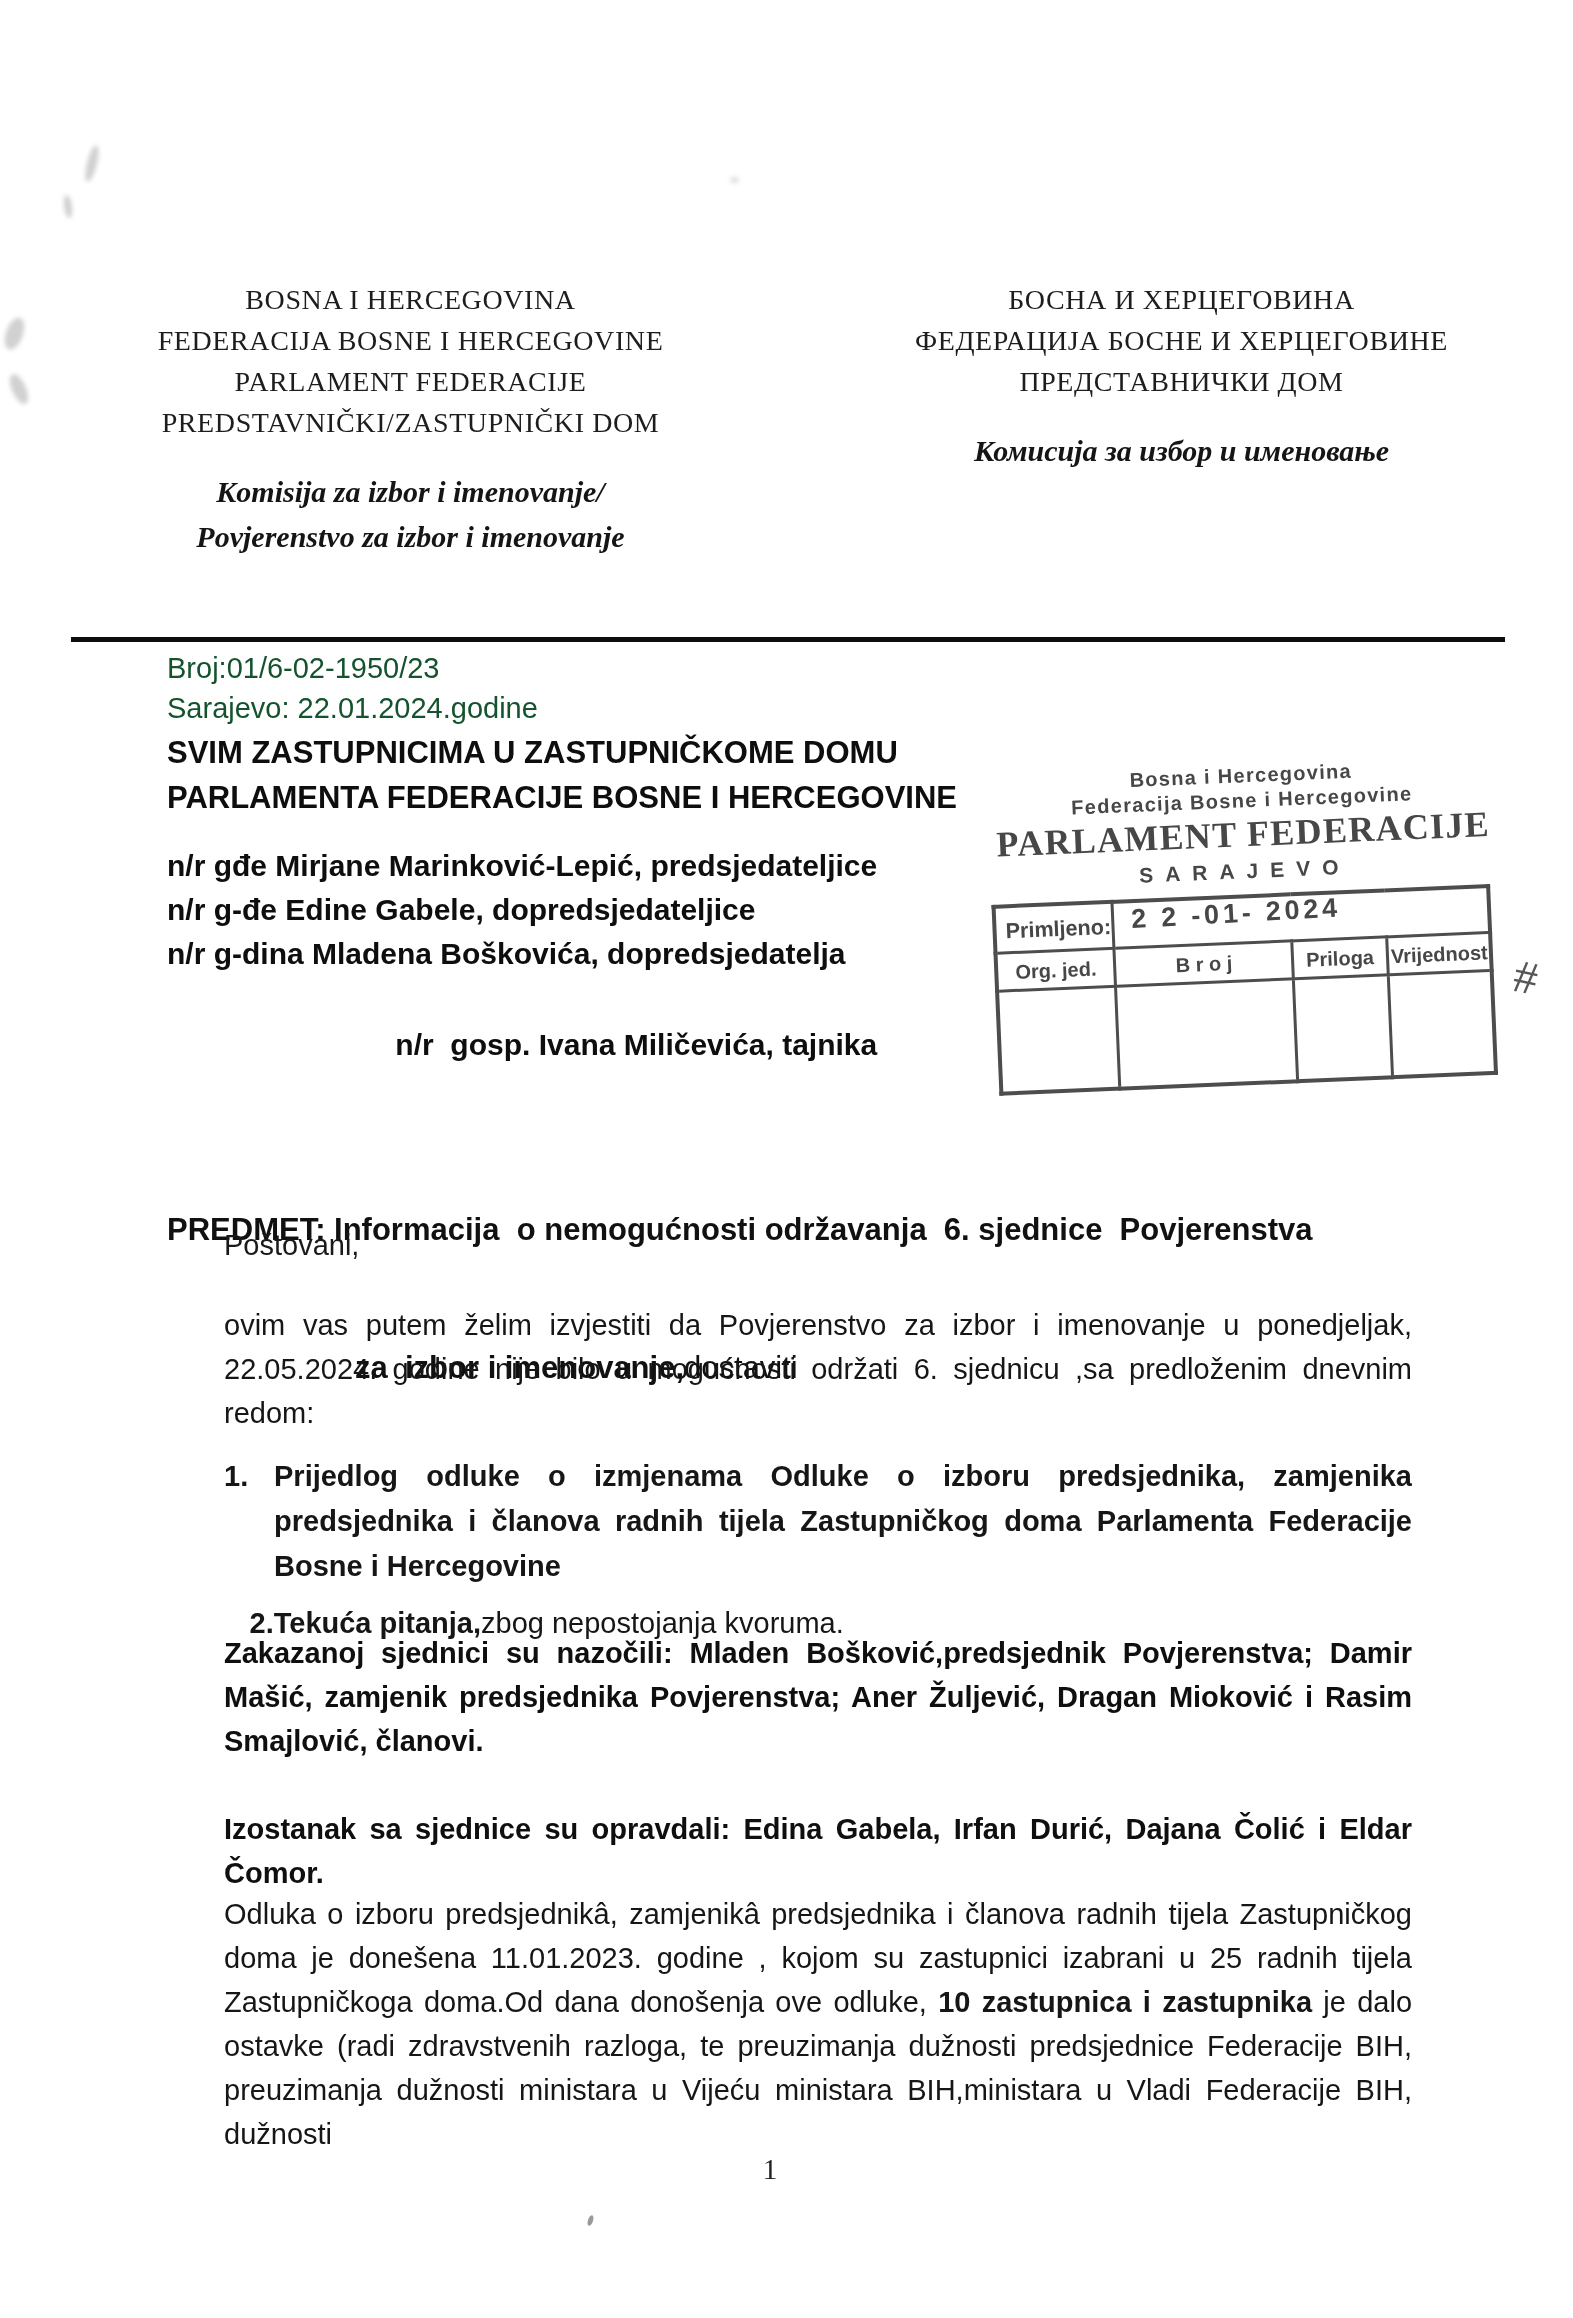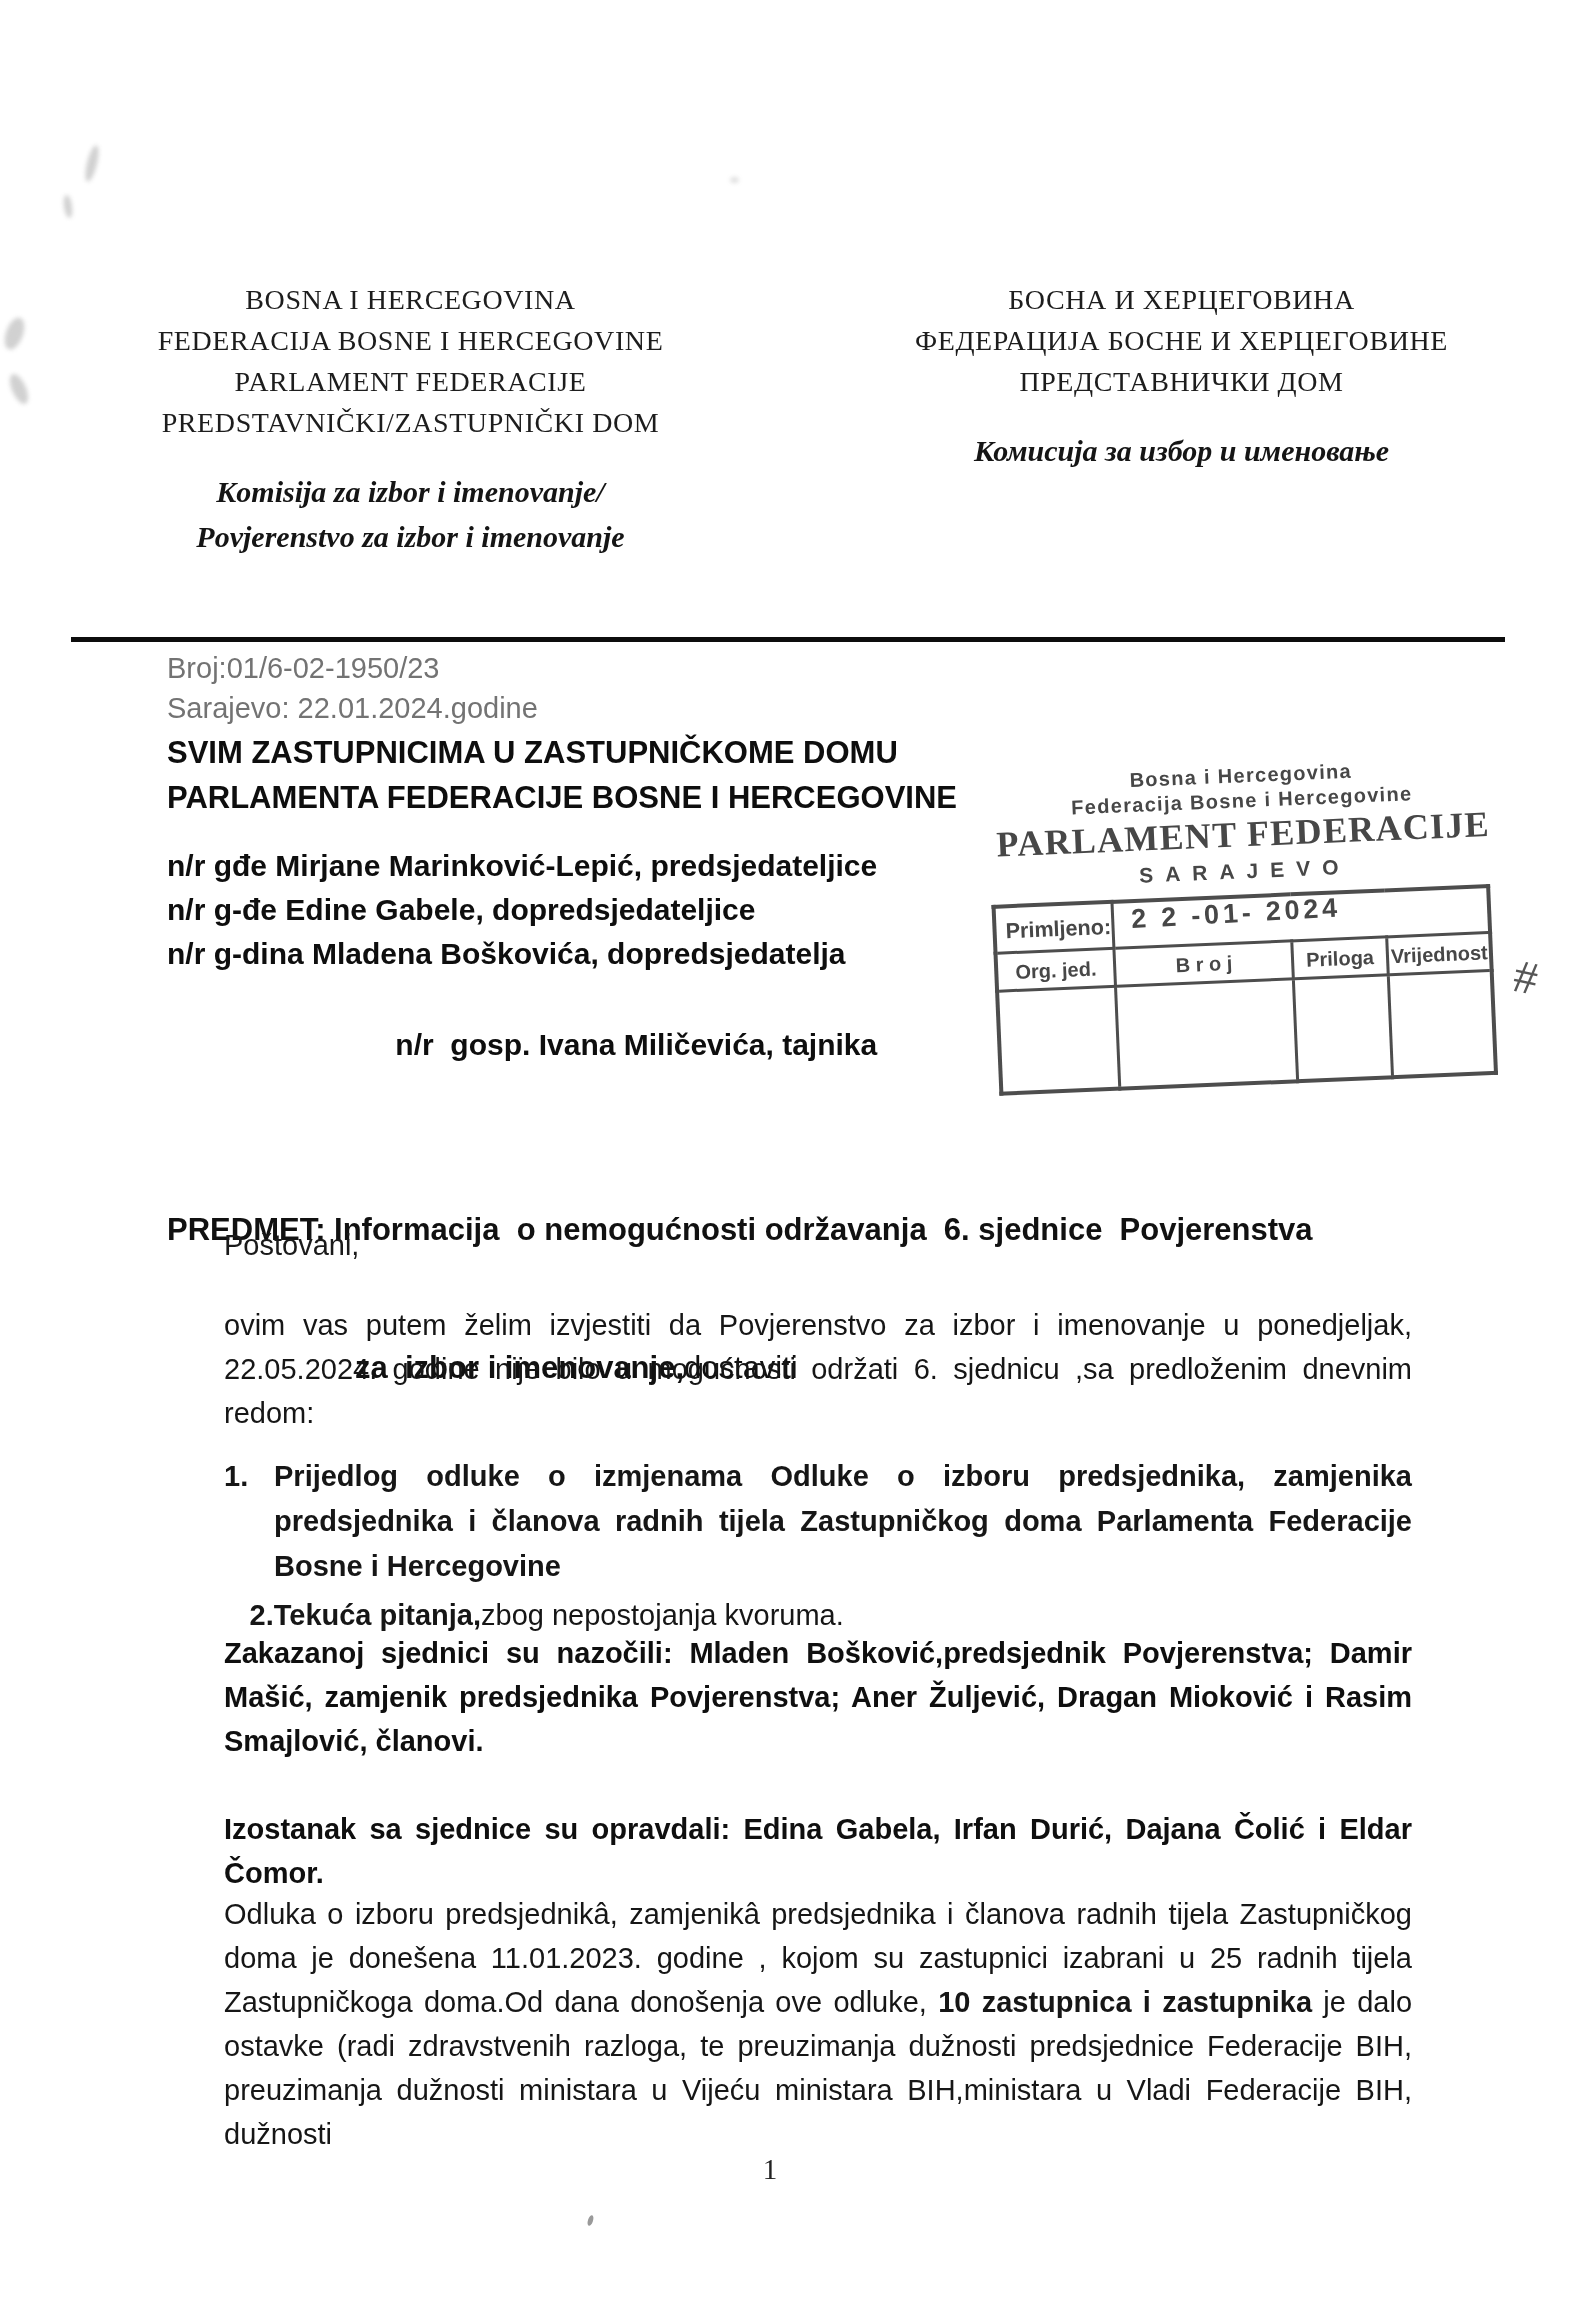--- a/index.html
+++ b/index.html
@@ -26,41 +26,41 @@
   }
   .committee{
     margin-top:26px;
     font-family:"Liberation Serif", serif;
     font-style:italic;font-weight:bold;
     font-size:30px;line-height:45px;color:#151515;
   }
   
   .rule{position:absolute;left:71px;top:637px;width:1434px;height:4.5px;background:#0d0d0d;}
   
-  .meta{position:absolute;left:167px;top:648px;font-size:29px;line-height:40px;color:#737373;}
+  .meta{position:absolute;left:167px;top:648px;font-size:29px;line-height:40px;color:#14532d;}
   
   .recipient{position:absolute;left:167px;top:730px;font-weight:bold;font-size:31px;line-height:45px;color:#0e0e0e;}
   .attn{position:absolute;left:167px;top:844px;font-weight:bold;font-size:30px;line-height:44px;color:#0e0e0e;}
   .attn .sec{margin-top:47px;white-space:pre-wrap;text-align:right;}
   
   .subject{position:absolute;left:167px;top:1115px;font-size:31px;line-height:46px;white-space:pre-wrap;color:#111;}
   .subject .l2{padding-left:188px;}
   .bold{font-weight:bold;}
   
   .salut{position:absolute;left:224px;top:1229px;font-size:29px;color:#1a1a1a;}
   .para{
     position:absolute;left:224px;width:1188px;
     font-size:29px;line-height:44px;text-align:justify;color:#161616;
   }
   .p1{top:1303px;}
   .list{position:absolute;left:224px;top:1454px;width:1188px;font-size:29px;line-height:45px;}
   .li1{display:flex;}
   .li1 .num{flex:none;width:50px;font-weight:bold;}
   .li1 .txt{font-weight:bold;text-align:justify;}
-  .li2{padding-left:25.5px;margin-top:4px;}
+  .li2{padding-left:25.5px;margin-top:12px;}
   .p2{top:1631px;font-weight:bold;color:#0f0f0f;}
   .p3{top:1807px;font-weight:bold;color:#0f0f0f;}
   .p4{top:1892px;}
   .pagenum{
     position:absolute;left:732px;top:2153px;width:76px;text-align:center;
     font-family:"Liberation Serif", serif;font-size:29px;color:#222;
   }
   
   .stamp{
     position:absolute;left:986px;top:774px;width:509px;

